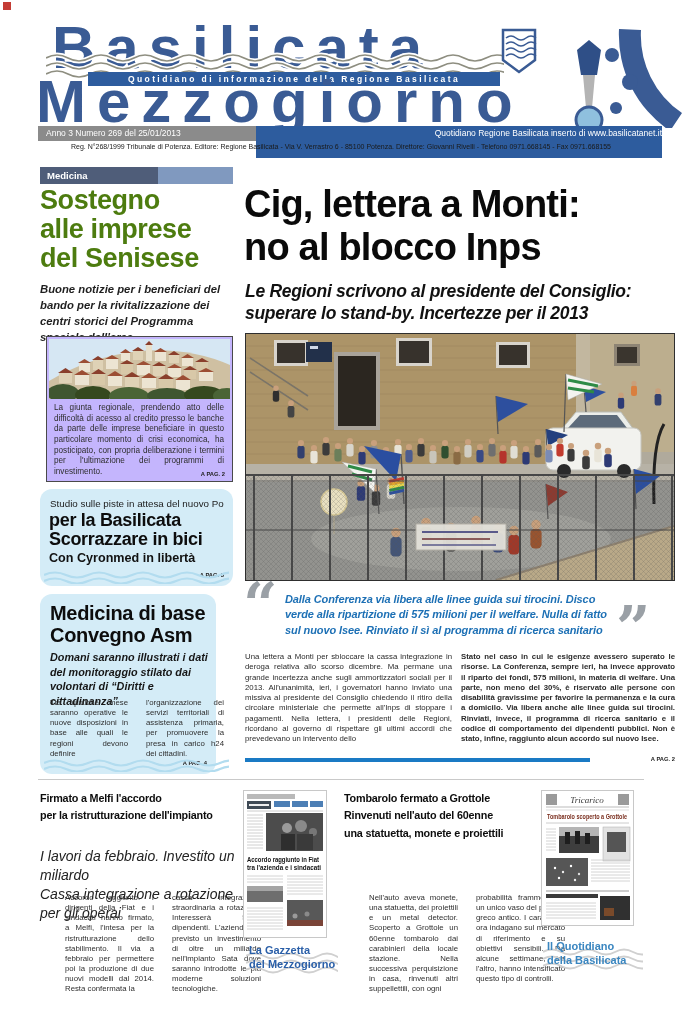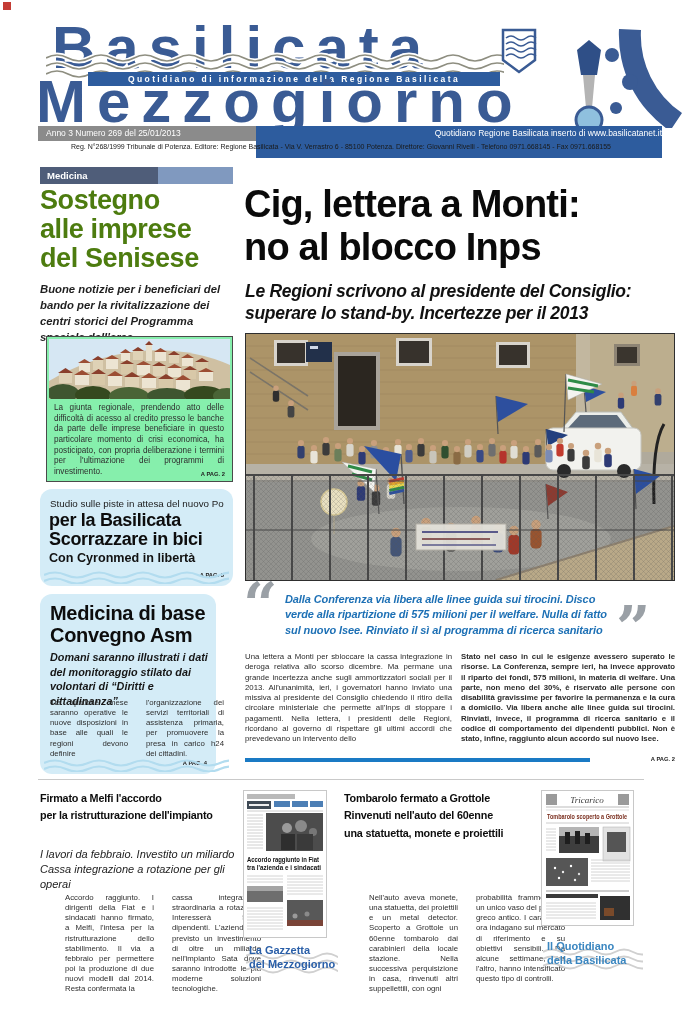--- a/index.html
+++ b/index.html
@@ -13,21 +13,21 @@
   .title2{left:36px;top:72px;font-size:60px;font-weight:bold;letter-spacing:11px;color:#3a5b94;line-height:1;}
   .clock-logo{left:495px;top:10px;}
   .issue-left{left:38px;top:126px;width:218px;height:15px;background:#8b8b8b;color:#fff;font-size:8.5px;line-height:15px;padding-left:8px;box-sizing:border-box;}
   .issue-right{left:256px;top:126px;width:406px;height:32px;background:#2d5c9e;color:#fff;font-size:8.5px;line-height:15px;text-align:right;box-sizing:border-box;}
   .reg-line{left:21px;top:143px;width:640px;font-size:7px;color:#1a1a1a;text-align:center;white-space:nowrap;}
   
   .section-bar{left:40px;top:167px;width:193px;height:17px;background:#8099bf;}
   .section-bar .dark{position:absolute;left:0;top:0;width:118px;height:17px;background:#4f5d79;color:#fff;font-size:9.5px;font-weight:bold;line-height:17px;padding-left:7px;box-sizing:border-box;}
   .lead-headline{left:40px;top:186px;width:195px;font-size:27px;font-weight:bold;color:#4d7c0f;line-height:1.08;letter-spacing:-0.4px;}
   .lead-standfirst{left:40px;top:281px;width:193px;font-size:11.3px;font-style:italic;font-weight:bold;color:#1f1f1f;line-height:1.42;}
-  .caption-box{left:46px;top:336px;width:187px;height:146px;border:1.5px solid #4a4a4a;background:#86efac;box-sizing:border-box;}
+  .caption-box{left:46px;top:336px;width:187px;height:146px;border:1.5px solid #4a4a4a;background:#c4b5fd;box-sizing:border-box;}
   .town-photo{position:absolute;left:2px;top:2px;}
   .caption-text{position:absolute;left:7px;top:66px;width:170px;font-size:8.2px;color:#2e2e2e;line-height:1.3;text-align:justify;}
   .caption-ref{position:absolute;right:7px;bottom:4px;font-size:5.8px;font-weight:bold;color:#222;}
   .blue-box{background:#d4ecf7;border-radius:12px;}
   .bike-box{left:40px;top:489px;width:193px;height:97px;}
   .bike-kicker{position:absolute;left:10px;top:9px;font-size:9.8px;color:#1c1c1c;}
   .bike-headline{position:absolute;left:9px;top:22px;width:178px;font-size:18px;font-weight:bold;color:#0d0d0d;line-height:1.05;letter-spacing:-0.3px;}
   .bike-sub{position:absolute;left:9px;top:62px;font-size:12.6px;font-weight:bold;color:#111;}
   .box-ref{position:absolute;right:9px;bottom:8px;font-size:5.8px;font-weight:bold;color:#222;}
   .box-waves{position:absolute;left:4px;bottom:2px;}
@@ -44,21 +44,21 @@
   .pq-open{left:243px;top:574px;font-family:"DejaVu Serif",serif;font-size:60px;font-weight:bold;color:#9aa0a6;line-height:1;}
   .pq-close{left:616px;top:598px;font-family:"DejaVu Serif",serif;font-size:60px;font-weight:bold;color:#9aa0a6;line-height:1;}
   .pull-quote{left:285px;top:592px;width:334px;font-size:11px;font-weight:bold;font-style:italic;color:#1d70b5;line-height:1.4;letter-spacing:-0.1px;}
   .main-body-1{left:245px;top:652px;width:207px;font-size:7.8px;color:#2a2a2a;line-height:1.32;text-align:justify;}
   .main-body-2{left:461px;top:652px;width:214px;font-size:7.8px;color:#2a2a2a;line-height:1.32;text-align:justify;font-weight:bold;}
   .blue-rule{left:245px;top:758px;width:345px;height:3.5px;background:#1a7ac4;}
   .main-ref{left:600px;top:756px;width:75px;text-align:right;font-size:5.8px;font-weight:bold;color:#222;}
   .divider{left:38px;top:779px;width:606px;height:1px;background:#c9c9c9;}
   
   .b-headline{width:200px;font-size:10.8px;font-weight:bold;color:#0d0d0d;line-height:1.62;letter-spacing:-0.2px;}
-  .b-standfirst{width:200px;font-size:11px;font-style:italic;color:#222;line-height:1.35;}
+  .b-standfirst{width:200px;font-size:14px;font-style:italic;color:#222;line-height:1.35;}
   .b-cols{display:flex;gap:18px;margin-left:25px;}
   .b-col{width:93px;font-size:7.8px;color:#2e2e2e;line-height:1.3;text-align:justify;}
   .fiat-headline{left:40px;top:790px;}
   .fiat-standfirst{left:40px;top:847px;}
   .fiat-body{left:40px;top:893px;width:196px;}
   .tomb-headline{left:344px;top:790px;}
   .tomb-standfirst{left:344px;top:847px;}
   .tomb-body{left:344px;top:893px;width:196px;}
   .gazz-page{left:243px;top:790px;}
   .gazz-waves{left:246px;top:950px;}

